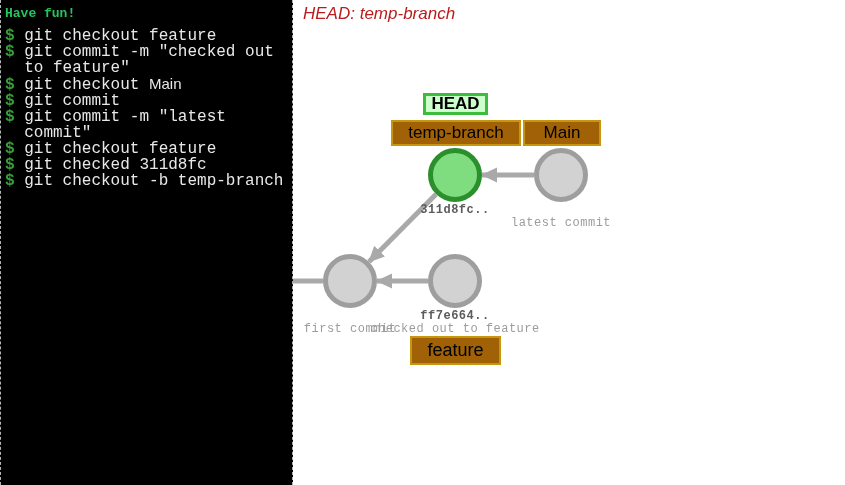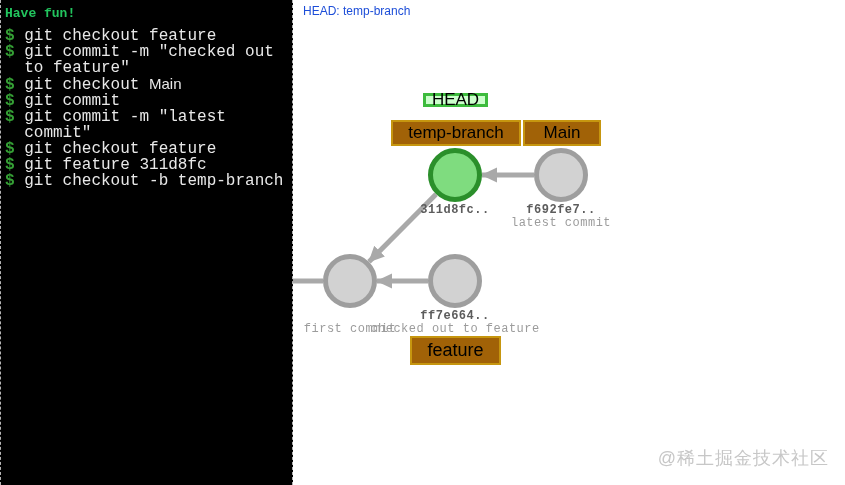--- a/index.html
+++ b/index.html
@@ -6,21 +6,21 @@
   .app{
     position:relative;
     width:845px;height:485px;
     background:#ffffff;
     overflow:hidden;
     font-family:"Liberation Sans",sans-serif;
   }
   
   .head-status{
     position:absolute;left:303px;top:4px;
-    font-size:12px;color:#1d4ed8;
+    font-size:17px;color:#b91c1c;font-style:italic;
   }
   
   .terminal{
     position:absolute;left:0;top:0;
     width:293px;height:485px;
     background:#000;
     border-left:1px dashed #b5b5b5;
     border-right:1px dashed #b5b5b5;
     box-sizing:border-box;
     padding:7px 0 0 4px;
@@ -61,23 +61,23 @@
     display:flex;align-items:center;justify-content:center;
     color:#000;cursor:default;
   }
   .branch-tag{
     background:#a16207;border:2px solid #c6960f;font-size:17px;
   }
   .tag-temp{left:391px;top:120px;width:130px;height:26px;}
   .tag-main{left:523px;top:120px;width:78px;height:26px;}
   .tag-feature{left:410px;top:336px;width:91px;height:29px;font-size:18px;}
   .head-tag{
-    left:423px;top:93px;width:65px;height:14px;
+    left:423px;top:93px;width:65px;height:22px;
     background:#ccffcc;border:3px solid #3dbb3d;
-    font-size:17px;font-weight:normal;
+    font-size:17px;font-weight:bold;
   }
   
   .watermark{
     position:absolute;top:446px;right:16px;
     font-size:18px;color:#c7c7c7;letter-spacing:1px;
   }
 </style>
 </head>
 <body>
 
@@ -89,21 +89,21 @@
     <div class="term-intro">Have fun!</div>
     <div>
         <div class="term-line"><span class="prompt">$ </span><span class="seg-mono">git checkout feature</span></div>
         <div class="term-line"><span class="prompt">$ </span><span class="seg-mono">git commit -m "checked out</span></div>
         <div class="term-line"><span>  </span><span class="seg-mono">to feature"</span></div>
         <div class="term-line"><span class="prompt">$ </span><span class="seg-mono">git checkout </span><span class="seg-sans">Main</span></div>
         <div class="term-line"><span class="prompt">$ </span><span class="seg-mono">git commit</span></div>
         <div class="term-line"><span class="prompt">$ </span><span class="seg-mono">git commit -m "latest</span></div>
         <div class="term-line"><span>  </span><span class="seg-mono">commit"</span></div>
         <div class="term-line"><span class="prompt">$ </span><span class="seg-mono">git checkout feature</span></div>
-        <div class="term-line"><span class="prompt">$ </span><span class="seg-mono">git feature 311d8fc</span></div>
+        <div class="term-line"><span class="prompt">$ </span><span class="seg-mono">git checked 311d8fc</span></div>
         <div class="term-line"><span class="prompt">$ </span><span class="seg-mono">git checkout -b temp-branch</span></div>
       </div>
   </div>
 
   <svg id="edges-svg" class="edges" width="845" height="485">
     <defs>
       <marker id="arrowhead" markerUnits="userSpaceOnUse" markerWidth="20" markerHeight="16" refX="15" refY="7.5" orient="auto">
         <path d="M0,0 L16,7.5 L0,15 Z" fill="#a9a9a9"></path>
       </marker>
     </defs>
@@ -122,24 +122,22 @@
     </div>
     <div class="tag branch-tag tag-main">
       <span>Main</span>
     </div>
     <div class="tag branch-tag tag-feature">
       <span>feature</span>
     </div>
   <div class="commit current" style="left: 428px; top: 148px;"></div>
       <div class="commit-hash" style="left: 385px; top: 204px;">311d8fc..</div>
       <div class="commit" style="left: 534px; top: 148px;"></div>
-      <div class="commit-hash" style="left: 491px; top: 204px;">f692fe7..</div>
       <div class="commit-msg" style="left: 451px; top: 217px;">latest commit</div>
       <div class="commit" style="left: 323px; top: 254px;"></div>
       <div class="commit-msg" style="left: 240px; top: 323px;">first commit</div>
       <div class="commit" style="left: 428px; top: 254px;"></div>
       <div class="commit-hash" style="left: 385px; top: 310px;">ff7e664..</div>
       <div class="commit-msg" style="left: 345px; top: 323px;">checked out to feature</div>
     </div>
 
-  <div class="watermark">@稀土掘金技术社区</div>
 
 </div>
 
 </body></html>

